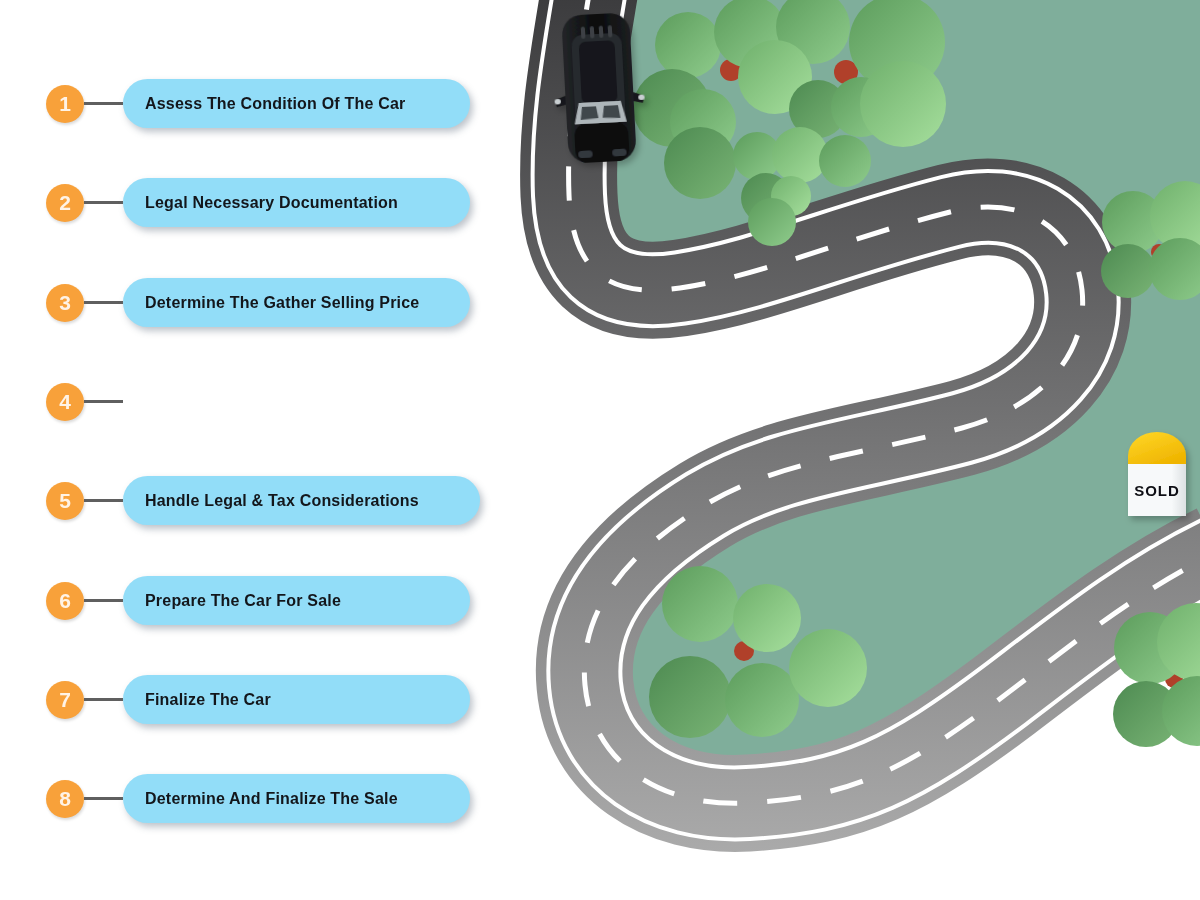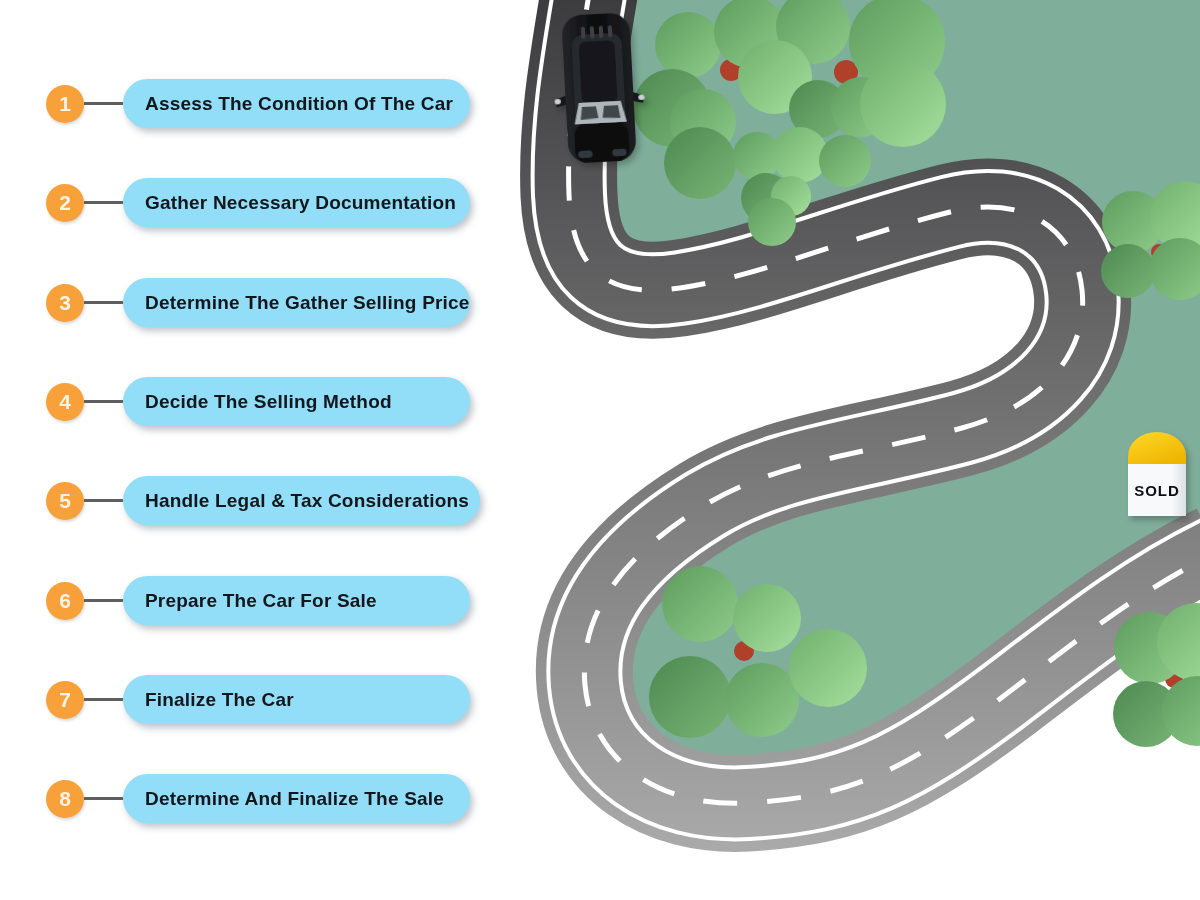--- a/index.html
+++ b/index.html
@@ -26,21 +26,21 @@
     box-shadow:1px 2px 3px rgba(0,0,0,.15);
   }
   .badge span{color:var(--number_white);font-weight:bold;font-size:21px;line-height:1;}
   .connector{width:39px;height:3px;background:var(--connector);flex:0 0 auto;}
   .pill{
     width:347px;height:49px;background:var(--pill_blue);border-radius:25px;
     display:flex;align-items:center;padding-left:22px;box-sizing:border-box;
     box-shadow:3px 4px 7px rgba(110,125,140,.45);
   }
   .step:nth-child(5) .pill{width:357px;}
-  .pill span{color:var(--pill_text);font-weight:bold;font-size:19px;letter-spacing:.2px;white-space:nowrap;}
+  .pill span{color:var(--pill_text);font-weight:bold;font-size:16px;letter-spacing:.2px;white-space:nowrap;}
   svg{display:block}
   .sold-text{font-weight:bold;font-size:15px;letter-spacing:1px;fill:#101114;}
 </style>
 </head>
 <body>
 
 <div class="canvas">
 
   <div class="illustration">
     <svg width="1200" height="900" viewBox="0 0 1200 900">
@@ -187,42 +187,39 @@
         <span>Assess The Condition Of The Car</span>
       </div>
     </div>
 
     <div class="step">
       <div class="badge">
         <span>2</span>
       </div>
       <div class="connector"></div>
       <div class="pill">
-        <span>Gather Necessary Documentation</span>
+        <span>Legal Necessary Documentation</span>
       </div>
     </div>
 
     <div class="step">
       <div class="badge">
         <span>3</span>
       </div>
       <div class="connector"></div>
       <div class="pill">
         <span>Determine The Gather Selling Price</span>
       </div>
     </div>
 
     <div class="step">
       <div class="badge">
         <span>4</span>
       </div>
       <div class="connector"></div>
-      <div class="pill">
-        <span>Decide The Selling Method</span>
-      </div>
     </div>
 
     <div class="step">
       <div class="badge">
         <span>5</span>
       </div>
       <div class="connector"></div>
       <div class="pill">
         <span>Handle Legal &amp; Tax Considerations</span>
       </div>

